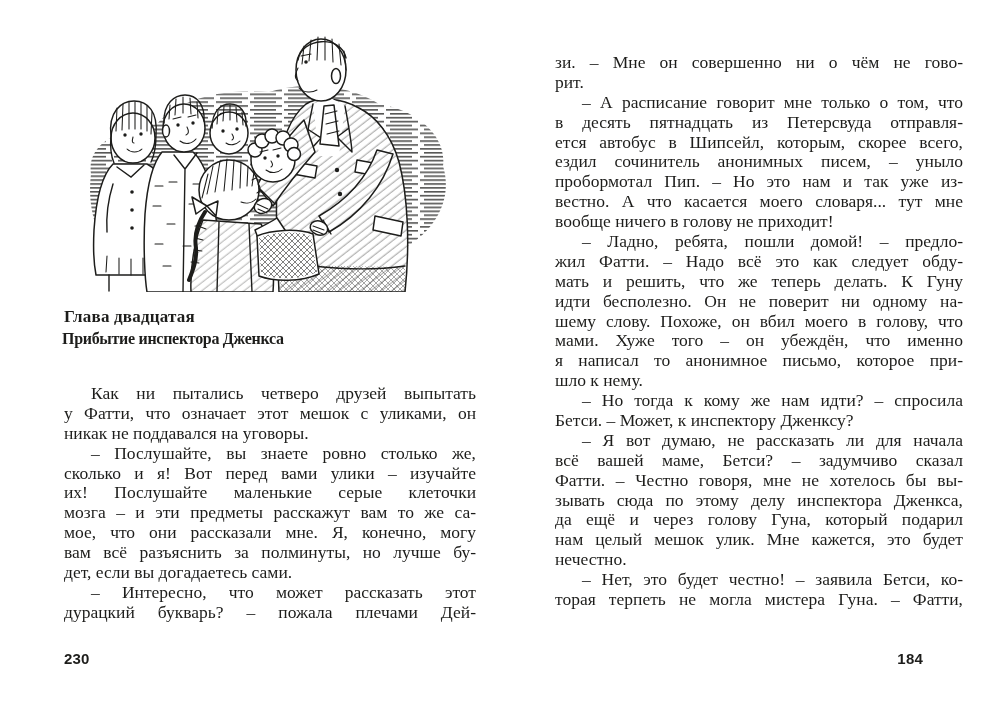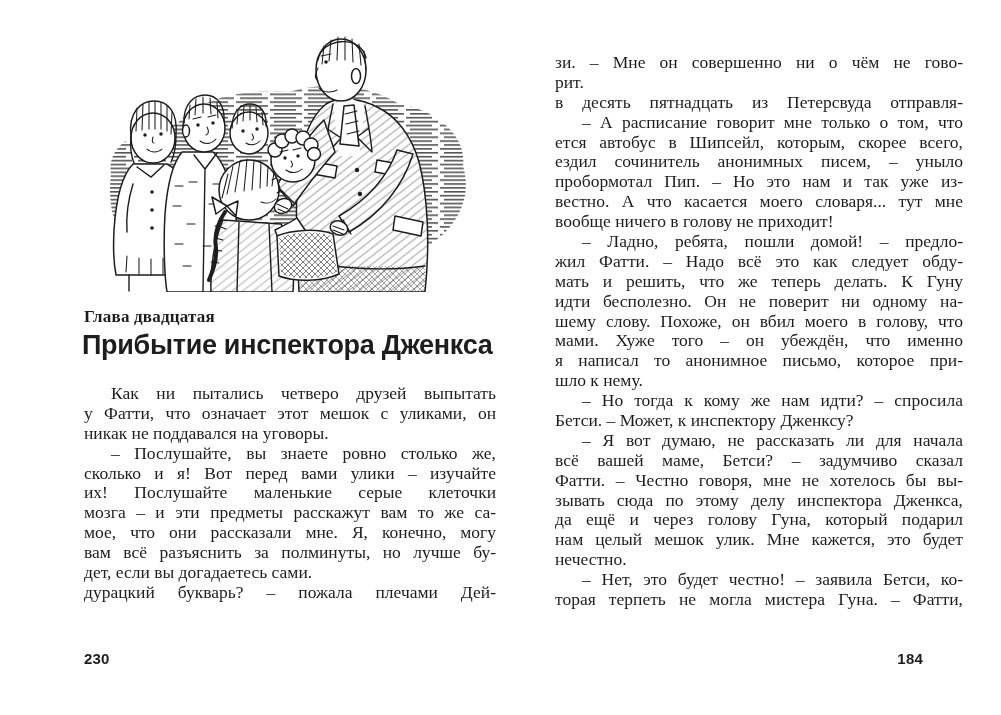--- a/index.html
+++ b/index.html
@@ -1,26 +1,26 @@
 <!DOCTYPE html>
 <html lang="ru"><head>
 <meta charset="utf-8">
 <title>Book spread</title>
 <style>
   html,body{margin:0;padding:0;background:#ffffff;}
   .spread{position:relative;width:1001px;height:715px;background:#ffffff;
           color:#1d1d1b;font-family:"Liberation Serif",serif;overflow:hidden;}
   .page{position:absolute;top:0;height:715px;}
-  .page.left{left:84px;width:412px;}
+  .page.left{left:64px;width:412px;}
   .page.right{left:555px;width:408px;}
   .illus{position:absolute;left:-3px;top:34px;width:392px;height:258px;}
   .chlabel{position:absolute;left:0;top:307px;font-size:17px;font-weight:bold;
            font-family:"Liberation Serif",serif;letter-spacing:.2px;}
-  .chtitle{position:absolute;left:-2px;top:330px;font-size:27px;font-weight:bold;
-           font-family:Liberation Sans, sans-serif;letter-spacing:-.3px;white-space:nowrap;}
+  .chtitle{position:absolute;left:-2px;top:330px;font-size:16px;font-weight:bold;
+           font-family:Liberation Serif, serif;letter-spacing:-.3px;white-space:nowrap;}
   .body{position:absolute;left:0;width:100%;}
   .page.left  .body{top:384px;}
   .page.right .body{top:53px;}
   .tline{font-size:17.5px;line-height:19.9px;height:19.9px;
          text-align:justify;text-align-last:justify;overflow:visible;white-space:normal;}
   .tline.end{text-align-last:left;}
   .tline.ind{padding-left:27px;}
   .pnum{position:absolute;top:650px;font-family:"Liberation Sans",sans-serif;
         font-weight:bold;font-size:15px;letter-spacing:.2px;text-align:right;}
   .pnum.pl{left:0;}
@@ -164,32 +164,33 @@
         <div class="tline ind">Как ни пытались четверо друзей выпытать</div>
         <div class="tline">у Фатти, что означает этот мешок с уликами, он</div>
         <div class="tline end">никак не поддавался на уговоры.</div>
         <div class="tline ind">– Послушайте, вы знаете ровно столько же,</div>
         <div class="tline">сколько и я! Вот перед вами улики – изучайте</div>
         <div class="tline">их! Послушайте маленькие серые клеточки</div>
         <div class="tline">мозга – и эти предметы расскажут вам то же са-</div>
         <div class="tline">мое, что они рассказали мне. Я, конечно, могу</div>
         <div class="tline">вам всё разъяснить за полминуты, но лучше бу-</div>
         <div class="tline end">дет, если вы догадаетесь сами.</div>
+        <div class="tline ind">– Интересно, что может рассказать этот</div>
         <div class="tline">дурацкий букварь? – пожала плечами Дей-</div>
       </div>
 
     <div class="pnum pl">230</div>
   </div>
 
   <div class="page right">
     <div class="body">
         <div class="tline">зи. – Мне он совершенно ни о чём не гово-</div>
         <div class="tline end">рит.</div>
+        <div class="tline ind">– А расписание говорит мне только о том, что</div>
         <div class="tline">в десять пятнадцать из Петерсвуда отправля-</div>
-        <div class="tline ind">– А расписание говорит мне только о том, что</div>
         <div class="tline">ется автобус в Шипсейл, которым, скорее всего,</div>
         <div class="tline">ездил сочинитель анонимных писем, – уныло</div>
         <div class="tline">пробормотал Пип. – Но это нам и так уже из-</div>
         <div class="tline">вестно. А что касается моего словаря... тут мне</div>
         <div class="tline end">вообще ничего в голову не приходит!</div>
         <div class="tline ind">– Ладно, ребята, пошли домой! – предло-</div>
         <div class="tline">жил Фатти. – Надо всё это как следует обду-</div>
         <div class="tline">мать и решить, что же теперь делать. К Гуну</div>
         <div class="tline">идти бесполезно. Он не поверит ни одному на-</div>
         <div class="tline">шему слову. Похоже, он вбил моего в голову, что</div>

